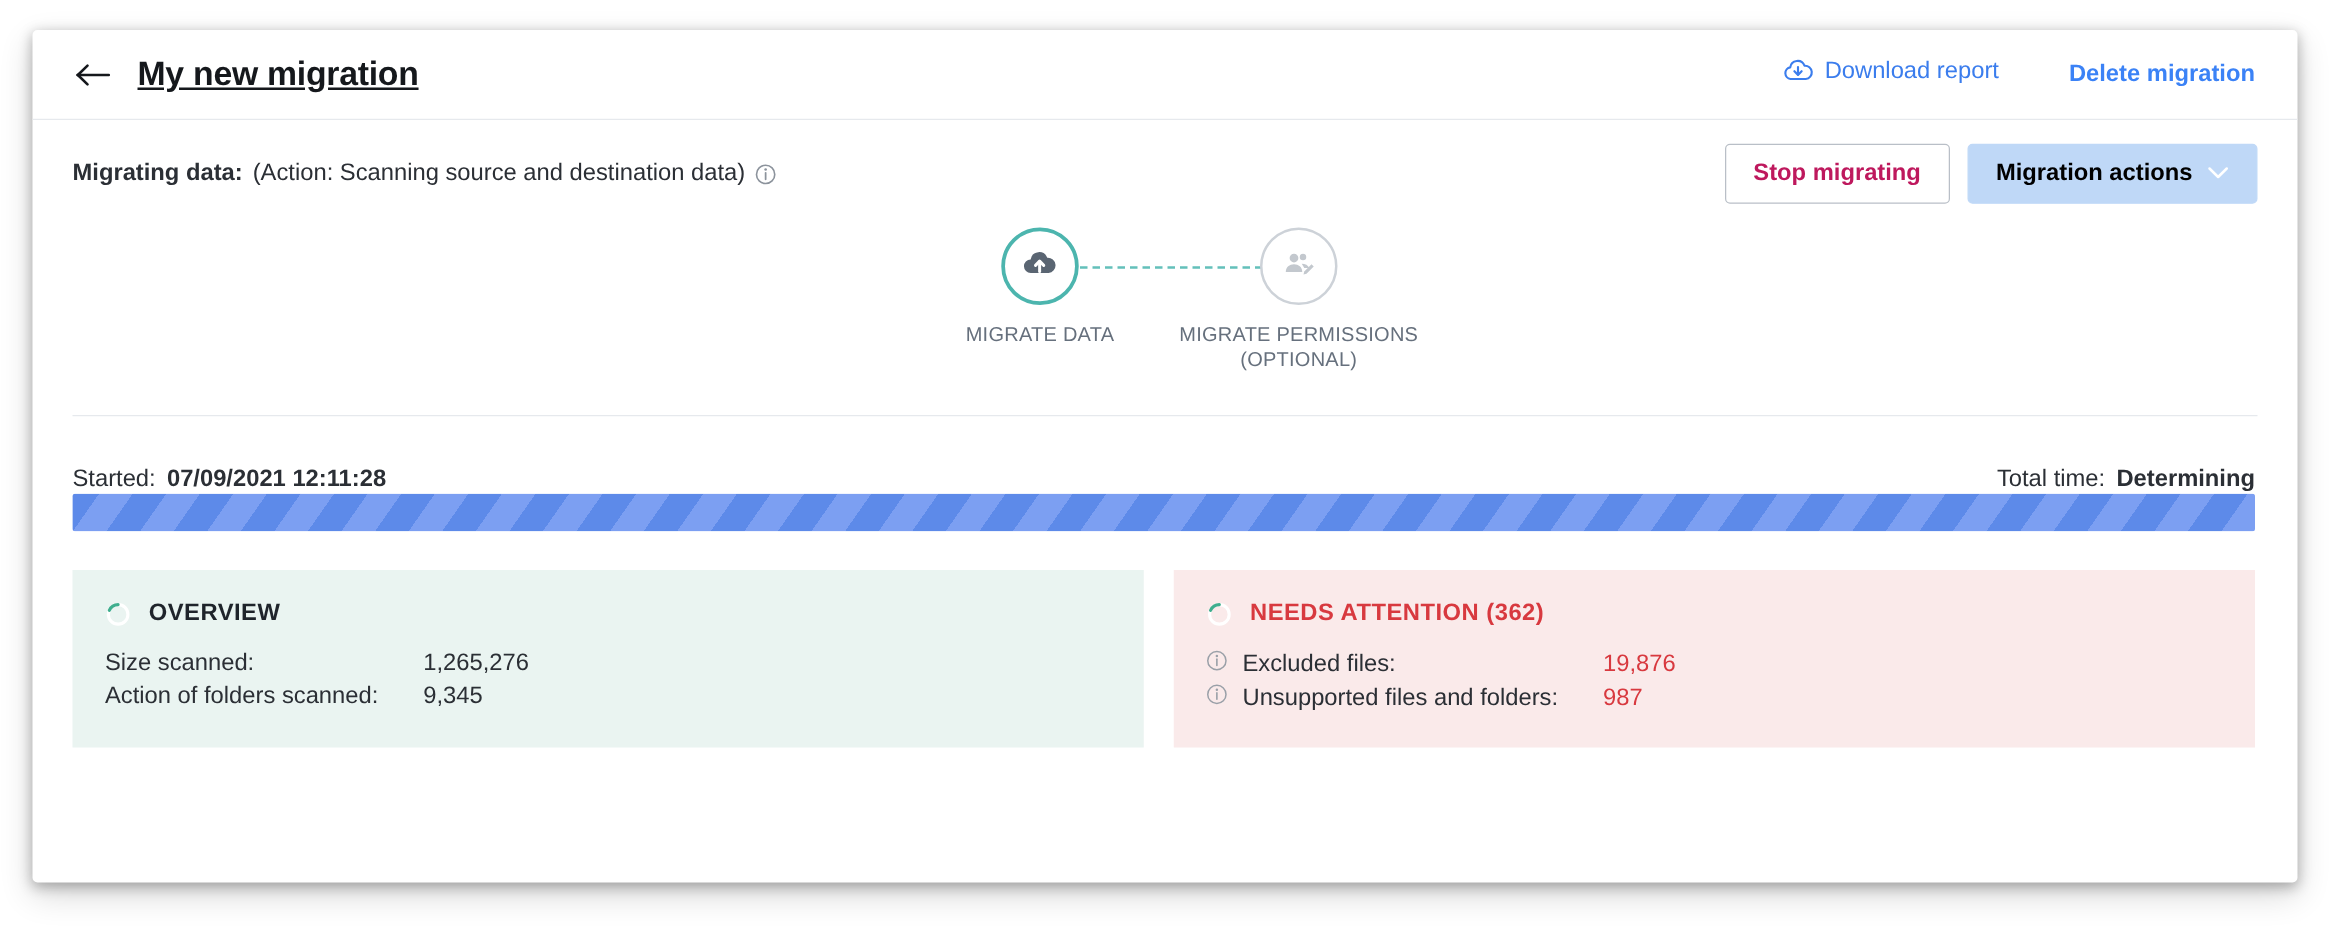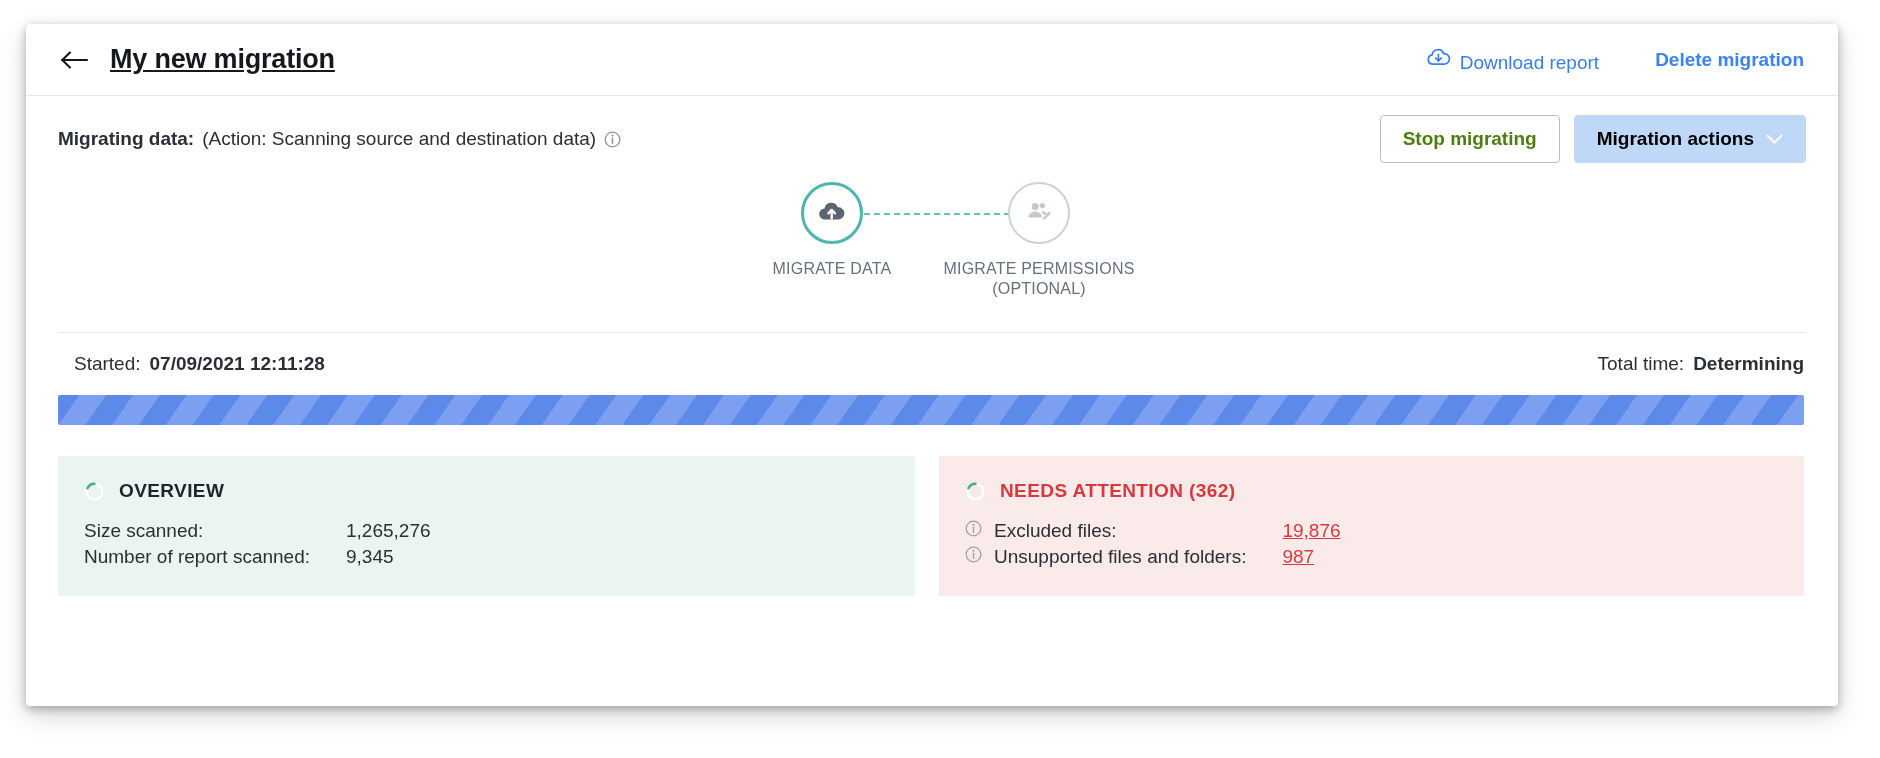--- a/index.html
+++ b/index.html
@@ -52,21 +52,21 @@
     font-weight: bold;
     color: #15181c;
     margin-left: 18px;
     letter-spacing: -0.2px;
     white-space: nowrap;
     text-decoration: underline;
   }
   .header-spacer { flex: 1 1 auto; }
   .header-link {
     display: flex;
-    align-items: flex-end;
+    align-items: flex-start;
     gap: 9px;
     font-size: 19px;
     color: #3b7ded;
     cursor: pointer;
     white-space: nowrap;
   }
   .header-link.danger {
     color: #3b82f6;
     font-weight: bold;
     margin-left: 56px;
@@ -114,21 +114,21 @@
     display: inline-flex;
     align-items: center;
     justify-content: center;
     box-sizing: border-box;
     cursor: pointer;
     white-space: nowrap;
   }
   .btn-outline {
     background: #ffffff;
     border: 1px solid #b9bfc7;
-    color: #4d7c0f;
+    color: #be185d;
   }
   .btn-disabled {
     background: #bfd8f7;
     border: 1px solid #bfd8f7;
     color: #000000;
     gap: 12px;
   }
   .chev { display: inline-block; }
 
   
@@ -172,24 +172,24 @@
   }
 
   
   .divider {
     margin: 0 32px;
     border-top: 1px solid #e6e9ed;
   }
 
   
   .time-row {
-    padding: 0 34px 0 48px;
+    padding: 0 34px 0 32px;
     height: 62px;
     display: flex;
-    align-items: center;
+    align-items: flex-end;
     font-size: 19px;
     color: #2b2f35;
     box-sizing: border-box;
   }
   .time-row .label { font-weight: normal; }
   .time-row .value { font-weight: bold; margin-left: 9px; }
   .time-right { margin-left: auto; display: flex; align-items: center; }
 
   
   .progress-wrap {
@@ -240,21 +240,21 @@
   .stat-table { border-collapse: collapse; }
   .stat-table td {
     font-size: 19px;
     color: #2b2f35;
     padding: 2px 0;
     vertical-align: middle;
     white-space: nowrap;
   }
   .stat-table td.k { padding-right: 36px; }
   .stat-table td.ico { padding-right: 9px; width: 20px; }
-  .panel.attention .stat-table td.v { color: #d8393f; text-decoration: underline; }
+  .panel.attention .stat-table td.v { color: #d8393f; }
   .panel.overview .stat-table td.v { color: #2b2f35; }
 </style>
 </head>
 <body>
 
 <div id="screen">
   <div class="card-window">
 
     <div class="header">
       <div class="back-arrow">
@@ -371,21 +371,21 @@
           </span>
           <span class="panel-title">OVERVIEW</span>
         </div>
         <table class="stat-table">
           <tbody>
             <tr>
               <td class="k">Size scanned:</td>
               <td class="v">1,265,276</td>
             </tr>
             <tr>
-              <td class="k">Number of report scanned:</td>
+              <td class="k">Action of folders scanned:</td>
               <td class="v">9,345</td>
             </tr>
           </tbody>
         </table>
       </div>
 
       <div class="panel attention">
         <div class="panel-head">
           <span>
             <svg class="spinner" viewBox="0 0 22 22" aria-hidden="true">

